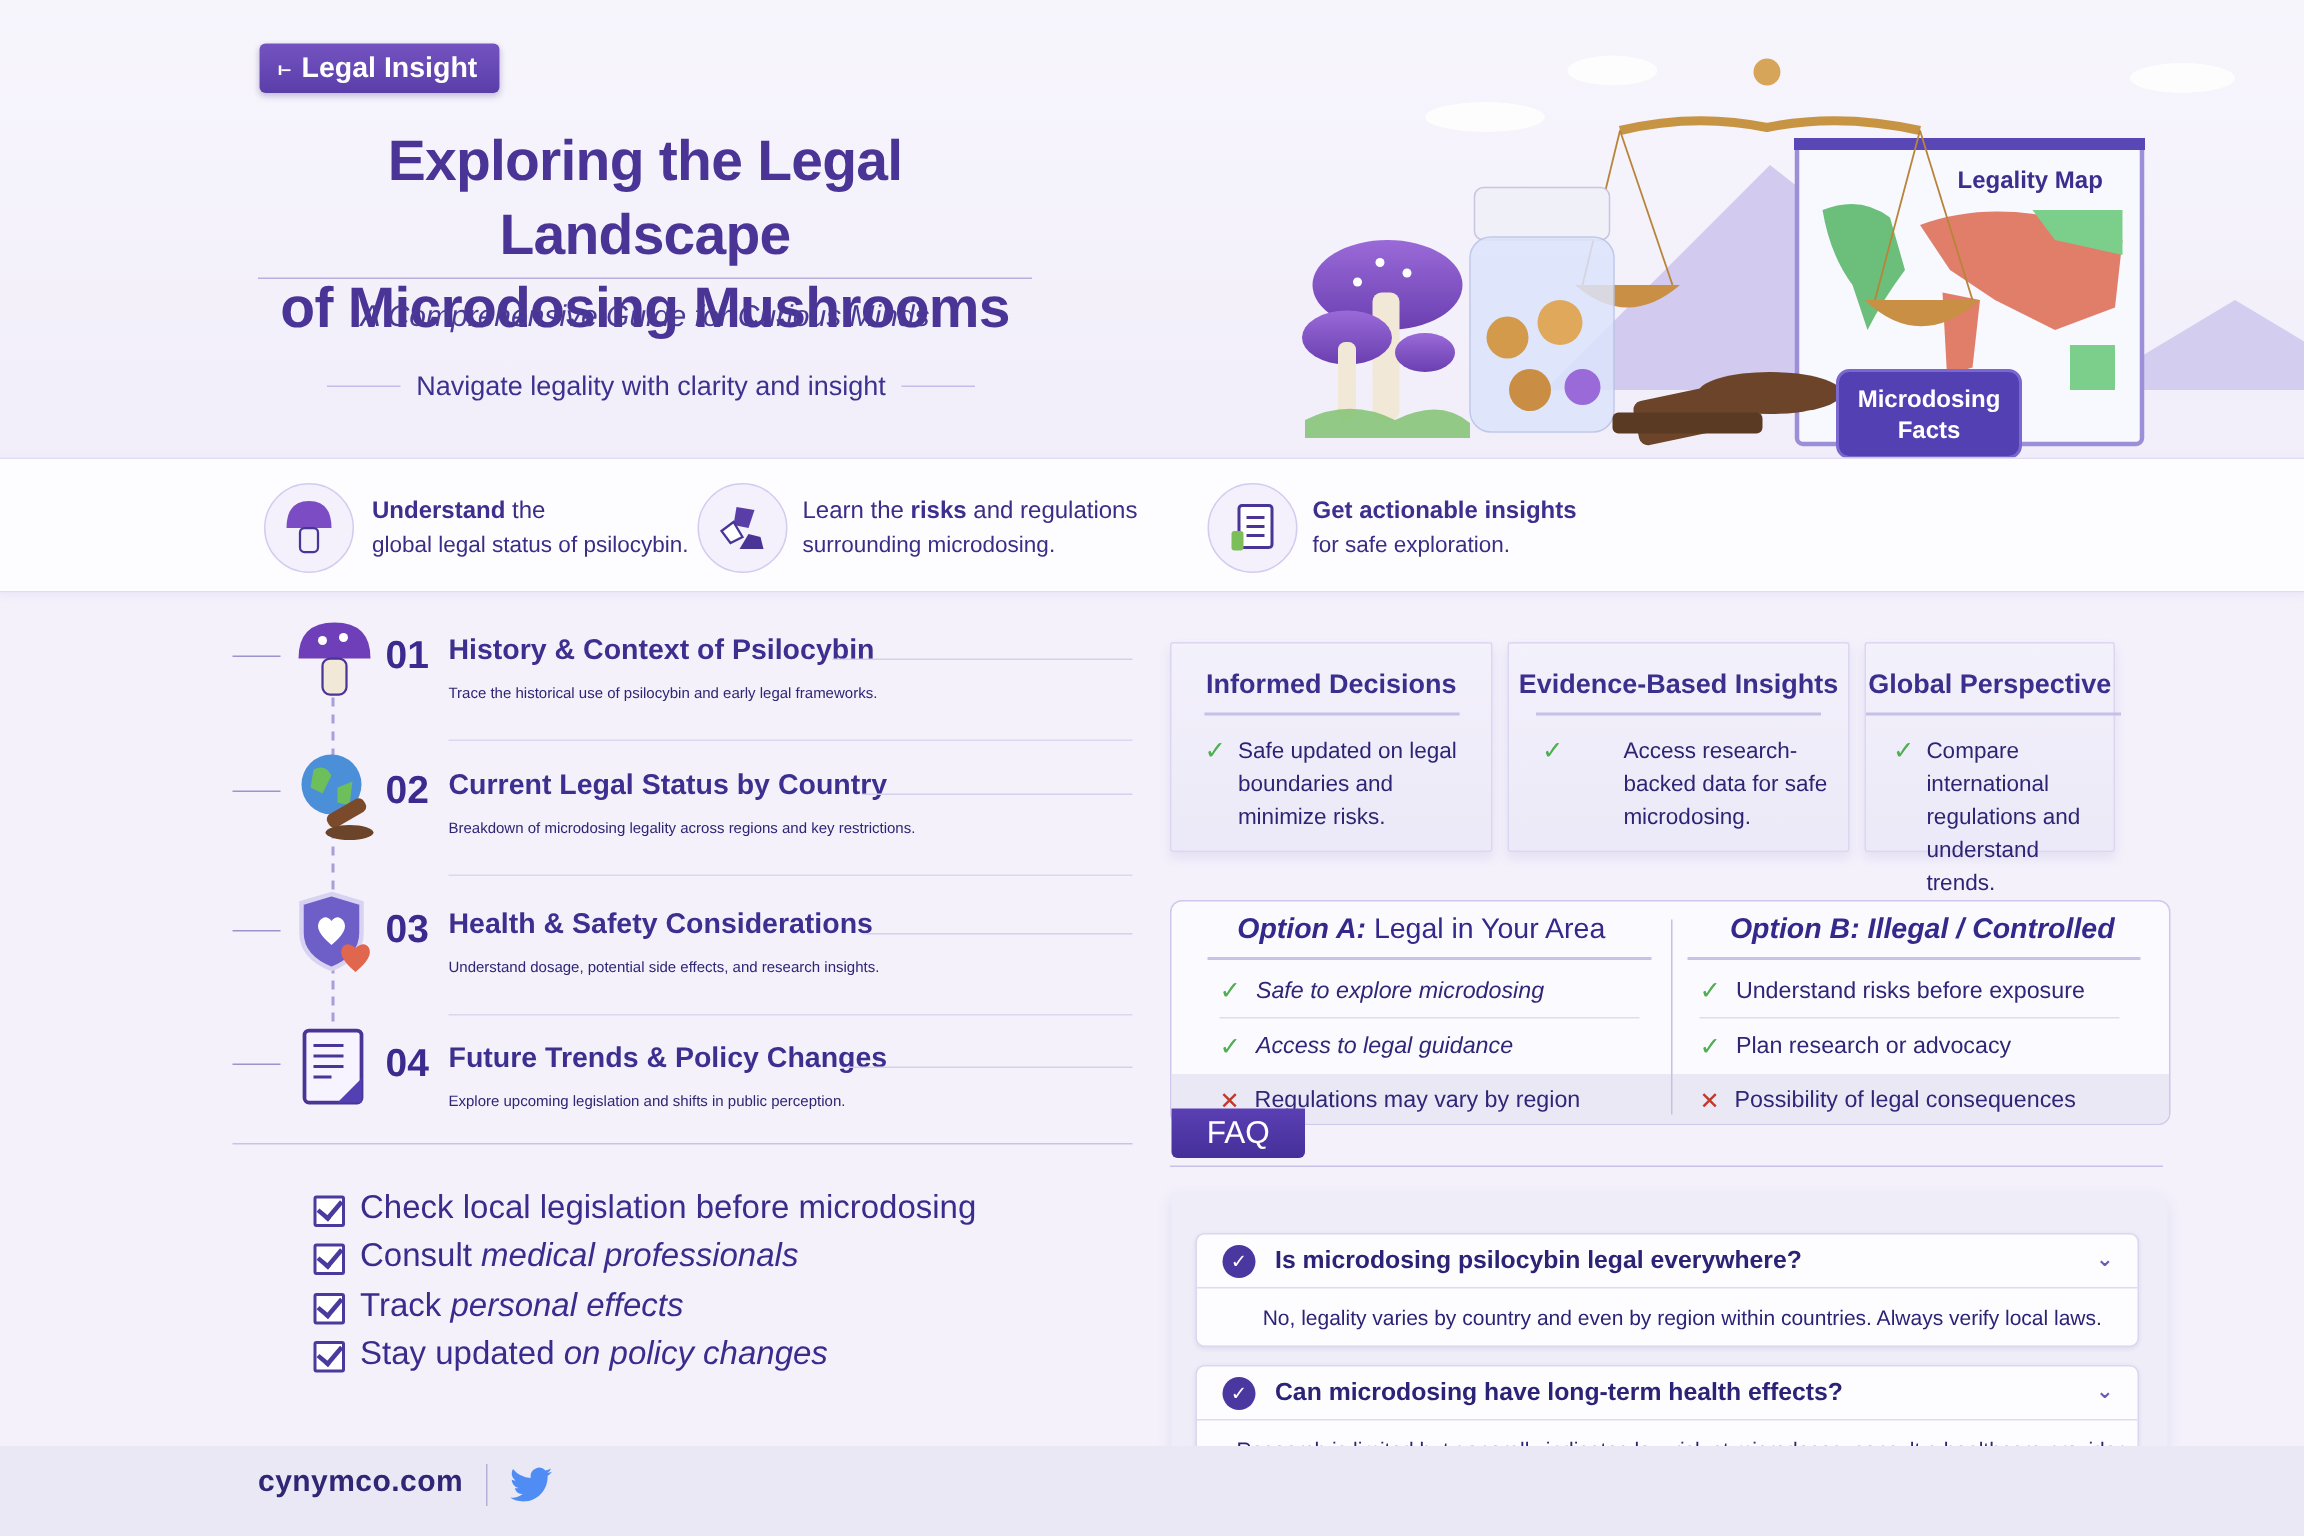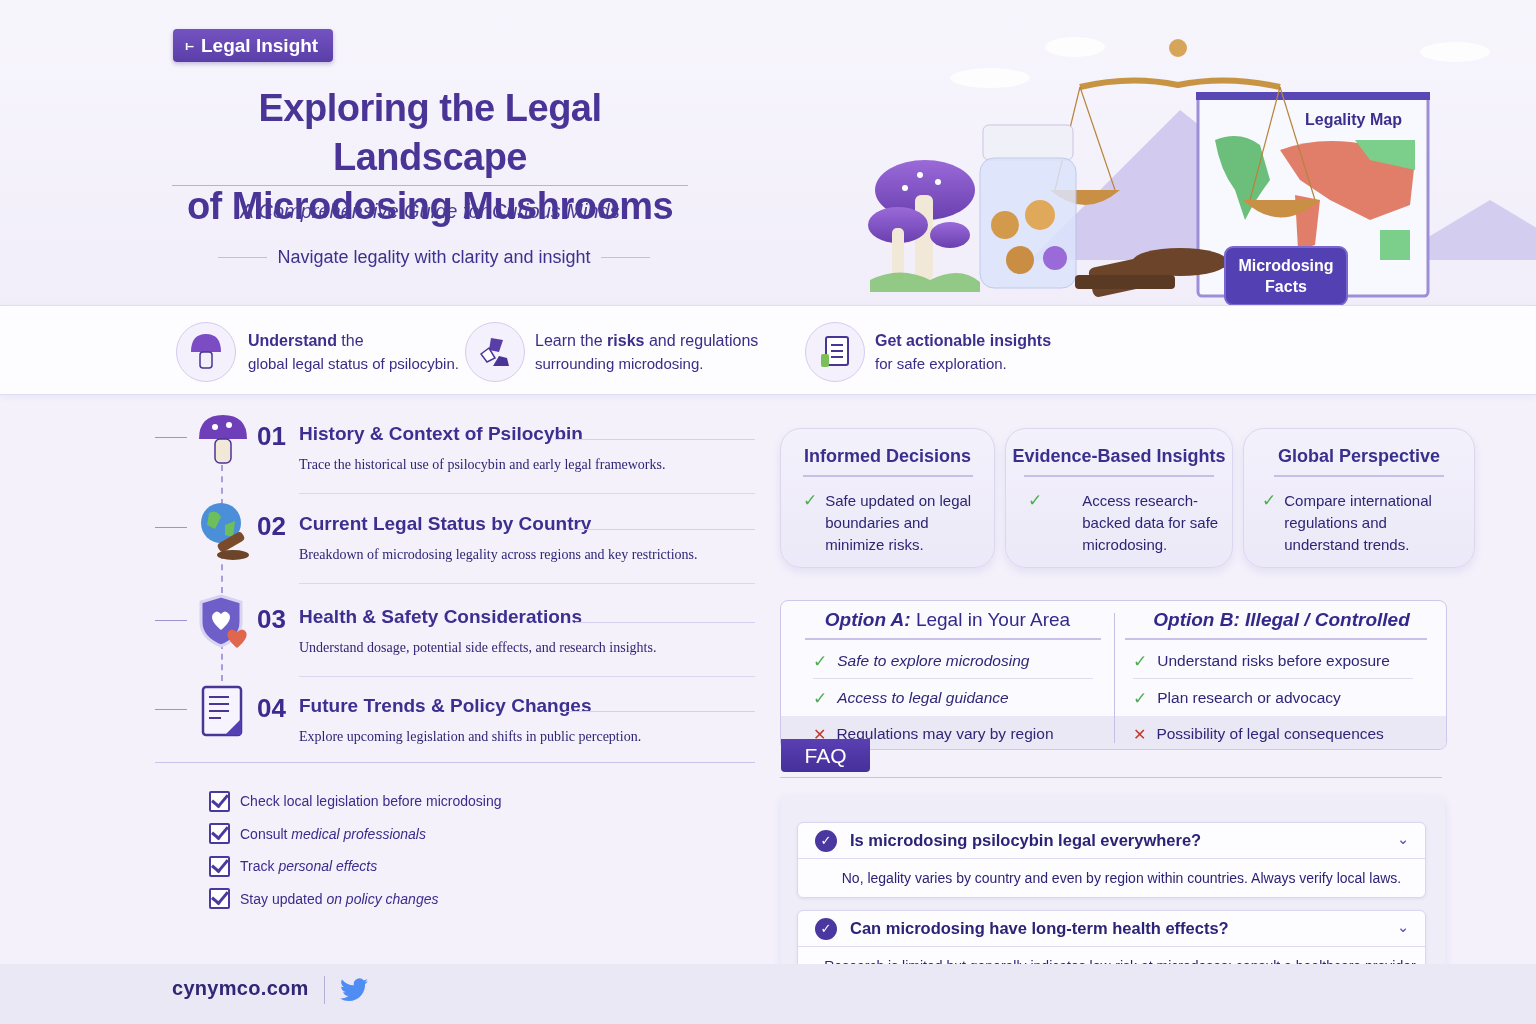--- a/index.html
+++ b/index.html
@@ -57,27 +57,27 @@
   .feat .txt b { color: #3d2f8e; }
   .feat .l2 { font-size: 15px; color: #3a2d86; }
 
   .timeline { position: absolute; left: 155px; top: 405px; width: 600px; }
   .tl-item { position: absolute; left: 0; width: 600px; height: 90px; }
   .tl-dash { position: absolute; left: 0; top: 32px; width: 32px; height: 1px; background: #9c94cf; }
   .tl-icon { position: absolute; left: 40px; top: 4px; width: 56px; height: 60px; }
   .tl-num { position: absolute; left: 102px; top: 16px; font-size: 26px; font-weight: bold; color: #3c2a8f; }
   .tl-title { position: absolute; left: 144px; top: 18px; font-size: 19px; font-weight: bold; color: #3c2f90; white-space: nowrap; }
   .tl-rule-t { position: absolute; top: 34px; right: 0; height: 1px; background: #d6d0ee; }
-  .tl-desc { position: absolute; left: 144px; top: 52px; font-size: 14px; color: #2e2575; white-space: nowrap; font-family: Liberation Serif, serif; }
+  .tl-desc { position: absolute; left: 144px; top: 52px; font-size: 10px; color: #2e2575; white-space: nowrap; }
   .tl-rule-b { position: absolute; left: 144px; right: 0; top: 88px; height: 1px; background: #dcd6f1; }
   .tl-vdash { position: absolute; left: 66px; width: 0; border-left: 2px dashed #a79fdc; }
   .tl-bottom-rule { position: absolute; left: 155px; top: 762px; width: 600px; height: 1px; background: #c9c2e9; }
 
   .checklist { position: absolute; left: 193px; top: 785px; }
-  .chk { display: flex; align-items: center; gap: 10px; height: 32.5px; font-size: 14px; color: #3a2c8c; padding-left: 16px; }
+  .chk { display: flex; align-items: flex-end; gap: 10px; height: 32.5px; font-size: 22px; color: #3a2c8c; padding-left: 16px; }
   .chk .box {
     width: 21px; height: 21px; border: 2px solid #4a3a9e; border-radius: 2px;
     position: relative; background: #fff;
   }
   .chk .box::after {
     content: ""; position: absolute; left: 4px; top: -2px; width: 7px; height: 13px;
     border-right: 3px solid #4a3a9e; border-bottom: 3px solid #4a3a9e; transform: rotate(40deg);
   }
   .chk i { font-style: italic; }
 
@@ -87,21 +87,21 @@
     padding-left: 36px;
   }
   .footer .site { position: absolute; left: 172px; top: 13px; font-size: 20px; font-weight: bold; color: #2f2675; letter-spacing: 0.3px; }
   .footer .sep { position: absolute; left: 324px; top: 12px; width: 1px; height: 28px; background: #b6afd8; }
   .footer .tw { position: absolute; left: 340px; top: 14px; }
 
   .cards { position: absolute; left: 780px; top: 428px; }
   .card {
     position: absolute; top: 0; height: 140px;
     background: linear-gradient(180deg, #f3f1fb, #ecE9f8);
-    border: 1px solid #dcd6f0; border-radius: 21px;
+    border: 1px solid #dcd6f0; border-radius: 2px;
     box-shadow: 0 4px 8px rgba(110,95,190,0.12);
   }
   .card h3 { text-align: center; font-size: 18px; color: #3a2f8c; padding-top: 17px; font-weight: bold; }
   .card .hr { margin: 8px auto 0 auto; height: 1.5px; background: #c6bfe6; }
   .card .body { display: flex; gap: 8px; margin-top: 13px; padding-left: 22px; font-size: 15px; color: #2d2574; line-height: 22px; }
   .card .ck { color: #4caf50; font-size: 17px; line-height: 22px; }
 
   .options {
     position: absolute; left: 780px; top: 600px; width: 667px; height: 150px;
     background: #fbfaff; border: 1.5px solid #cfc8ec; border-radius: 8px; overflow: hidden;
@@ -381,21 +381,21 @@
       </div>
   </div>
   <div class="card" style="left:225px;width:228px;">
     <h3>Evidence-Based Insights</h3>
     <div class="hr" style="width:190px;"></div>
     <div class="body">
         <span class="ck">✓</span>
         <span style="width:165px;margin-left:32px;">Access research-backed data for safe microdosing.</span>
       </div>
   </div>
-  <div class="card" style="left:463px;width:232px;">
+  <div class="card" style="left:463px;width:167px;">
     <h3>Global Perspective</h3>
     <div class="hr" style="width:170px;"></div>
     <div class="body" style="padding-left:18px;">
         <span class="ck">✓</span>
         <span style="width:150px;">Compare international regulations and understand trends.</span>
       </div>
   </div>
 </div>
 
 <div class="options">

